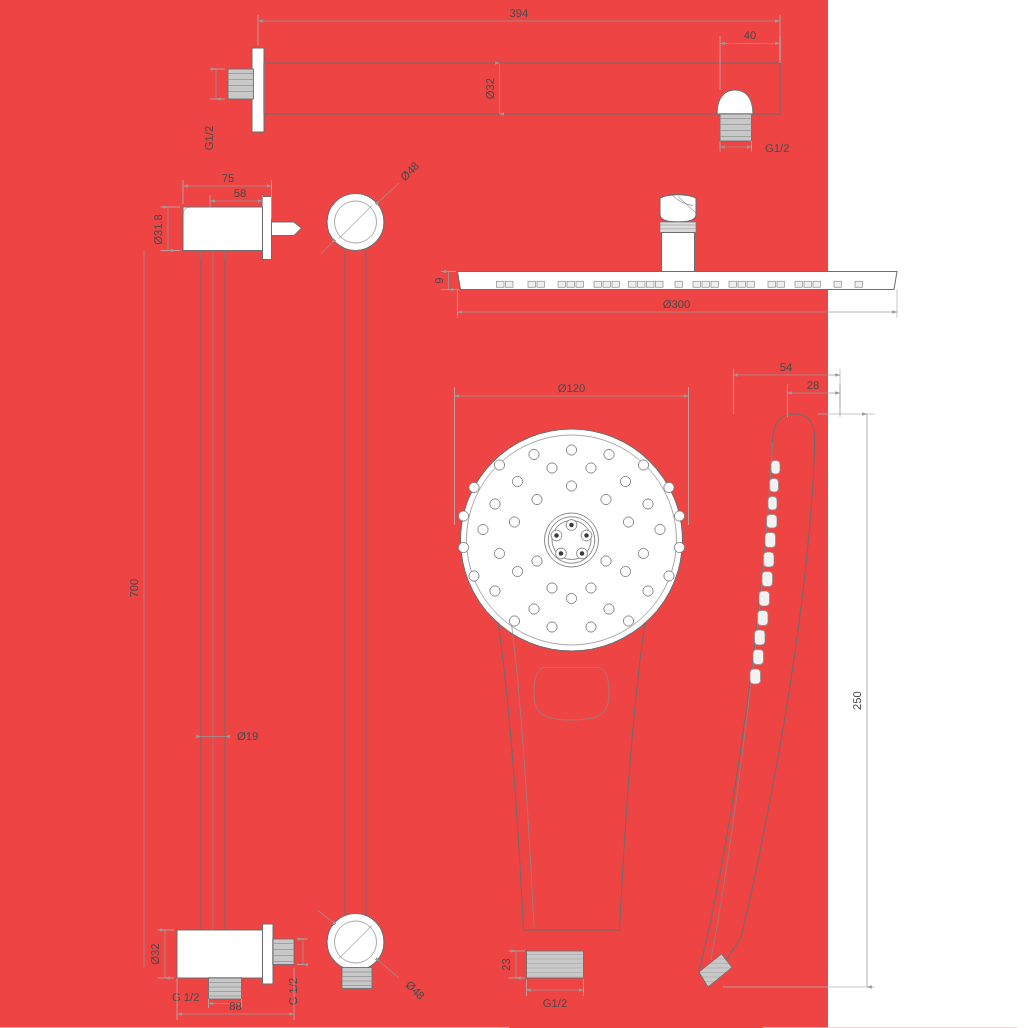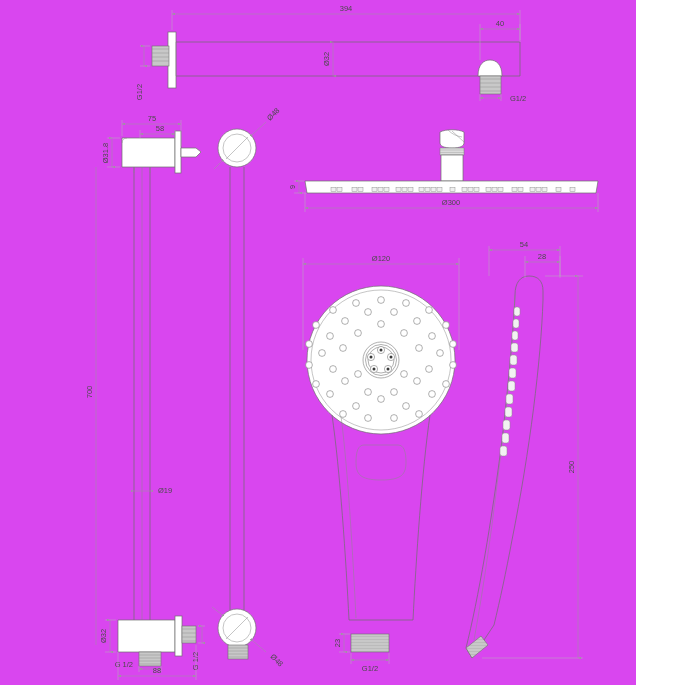--- a/index.html
+++ b/index.html
@@ -9,23 +9,23 @@
     background: #ffffff;
   }
   body {
     width: 685px;
     height: 685px;
     font-family: "Liberation Sans", sans-serif;
     overflow: hidden;
   }
   #sheet {
     position: relative;
-    width: 636px;
+    width: 552px;
     height: 685px;
-    background: #d946ef;
+    background: #ef4444;
   }
   #sheet svg {
     position: absolute;
     top: 0;
     left: 0;
   }
   text {
     font-family: "Liberation Sans", sans-serif;
     fill: #4a4a4a;
   }

